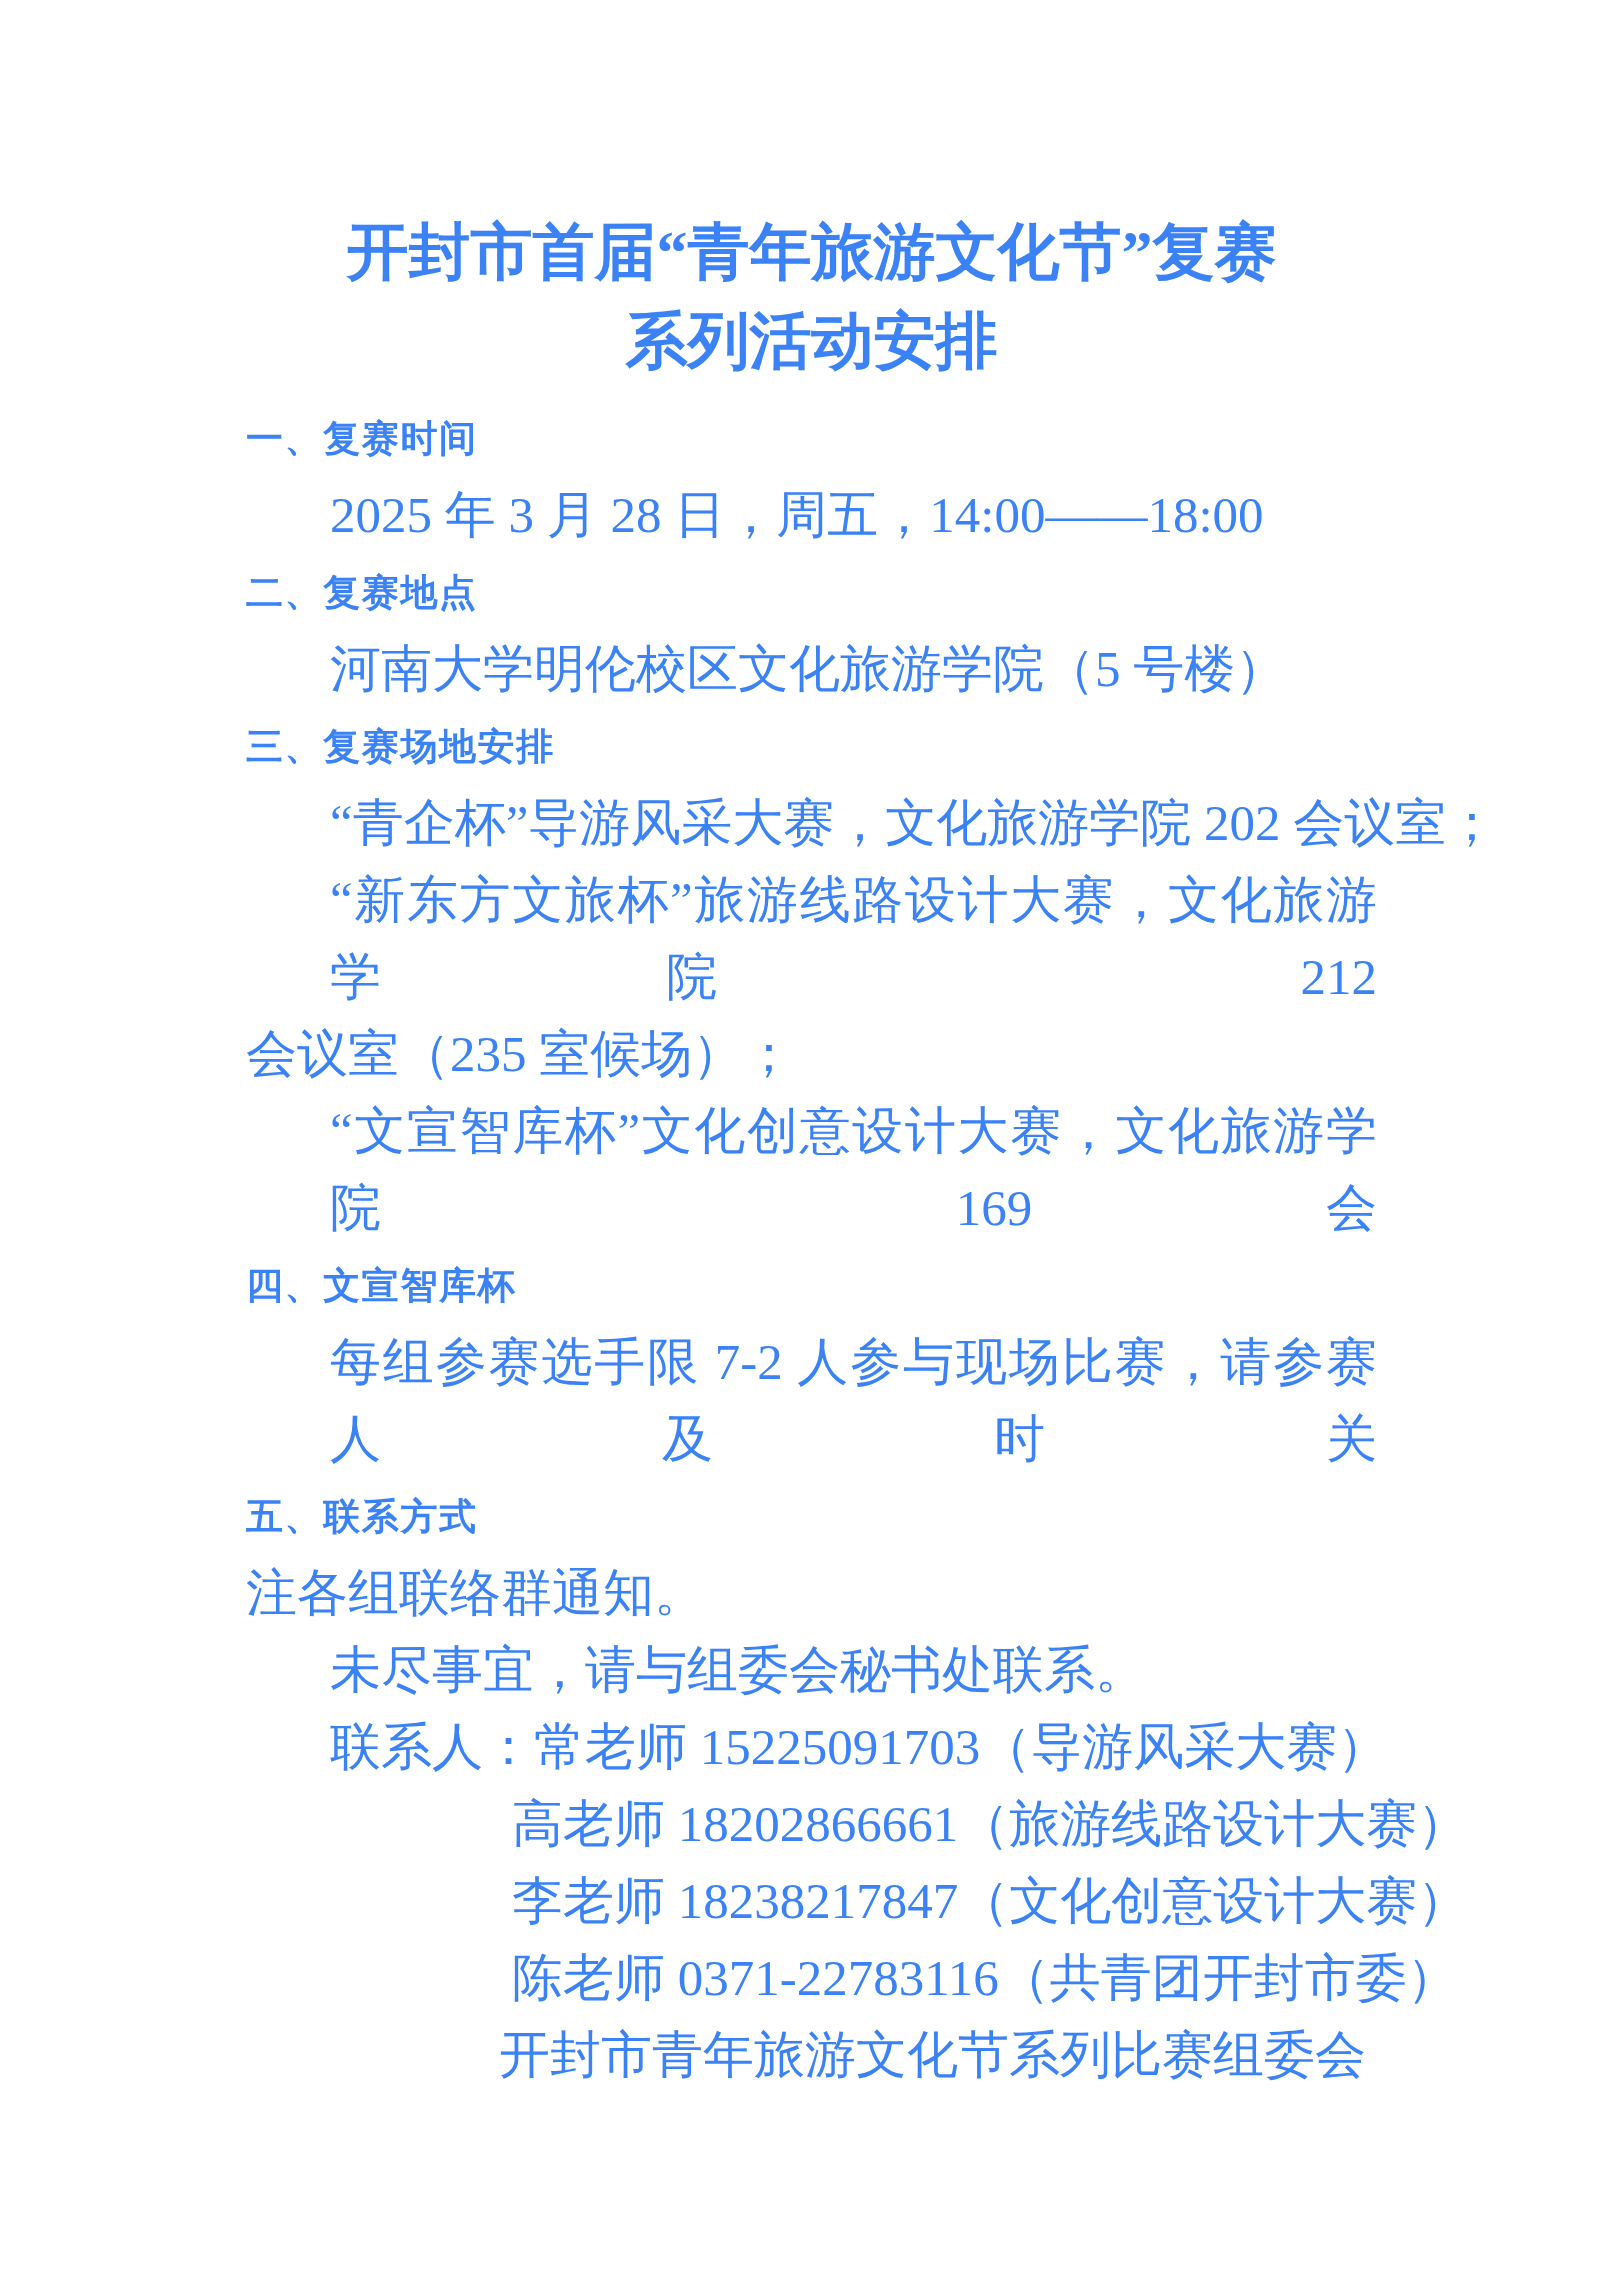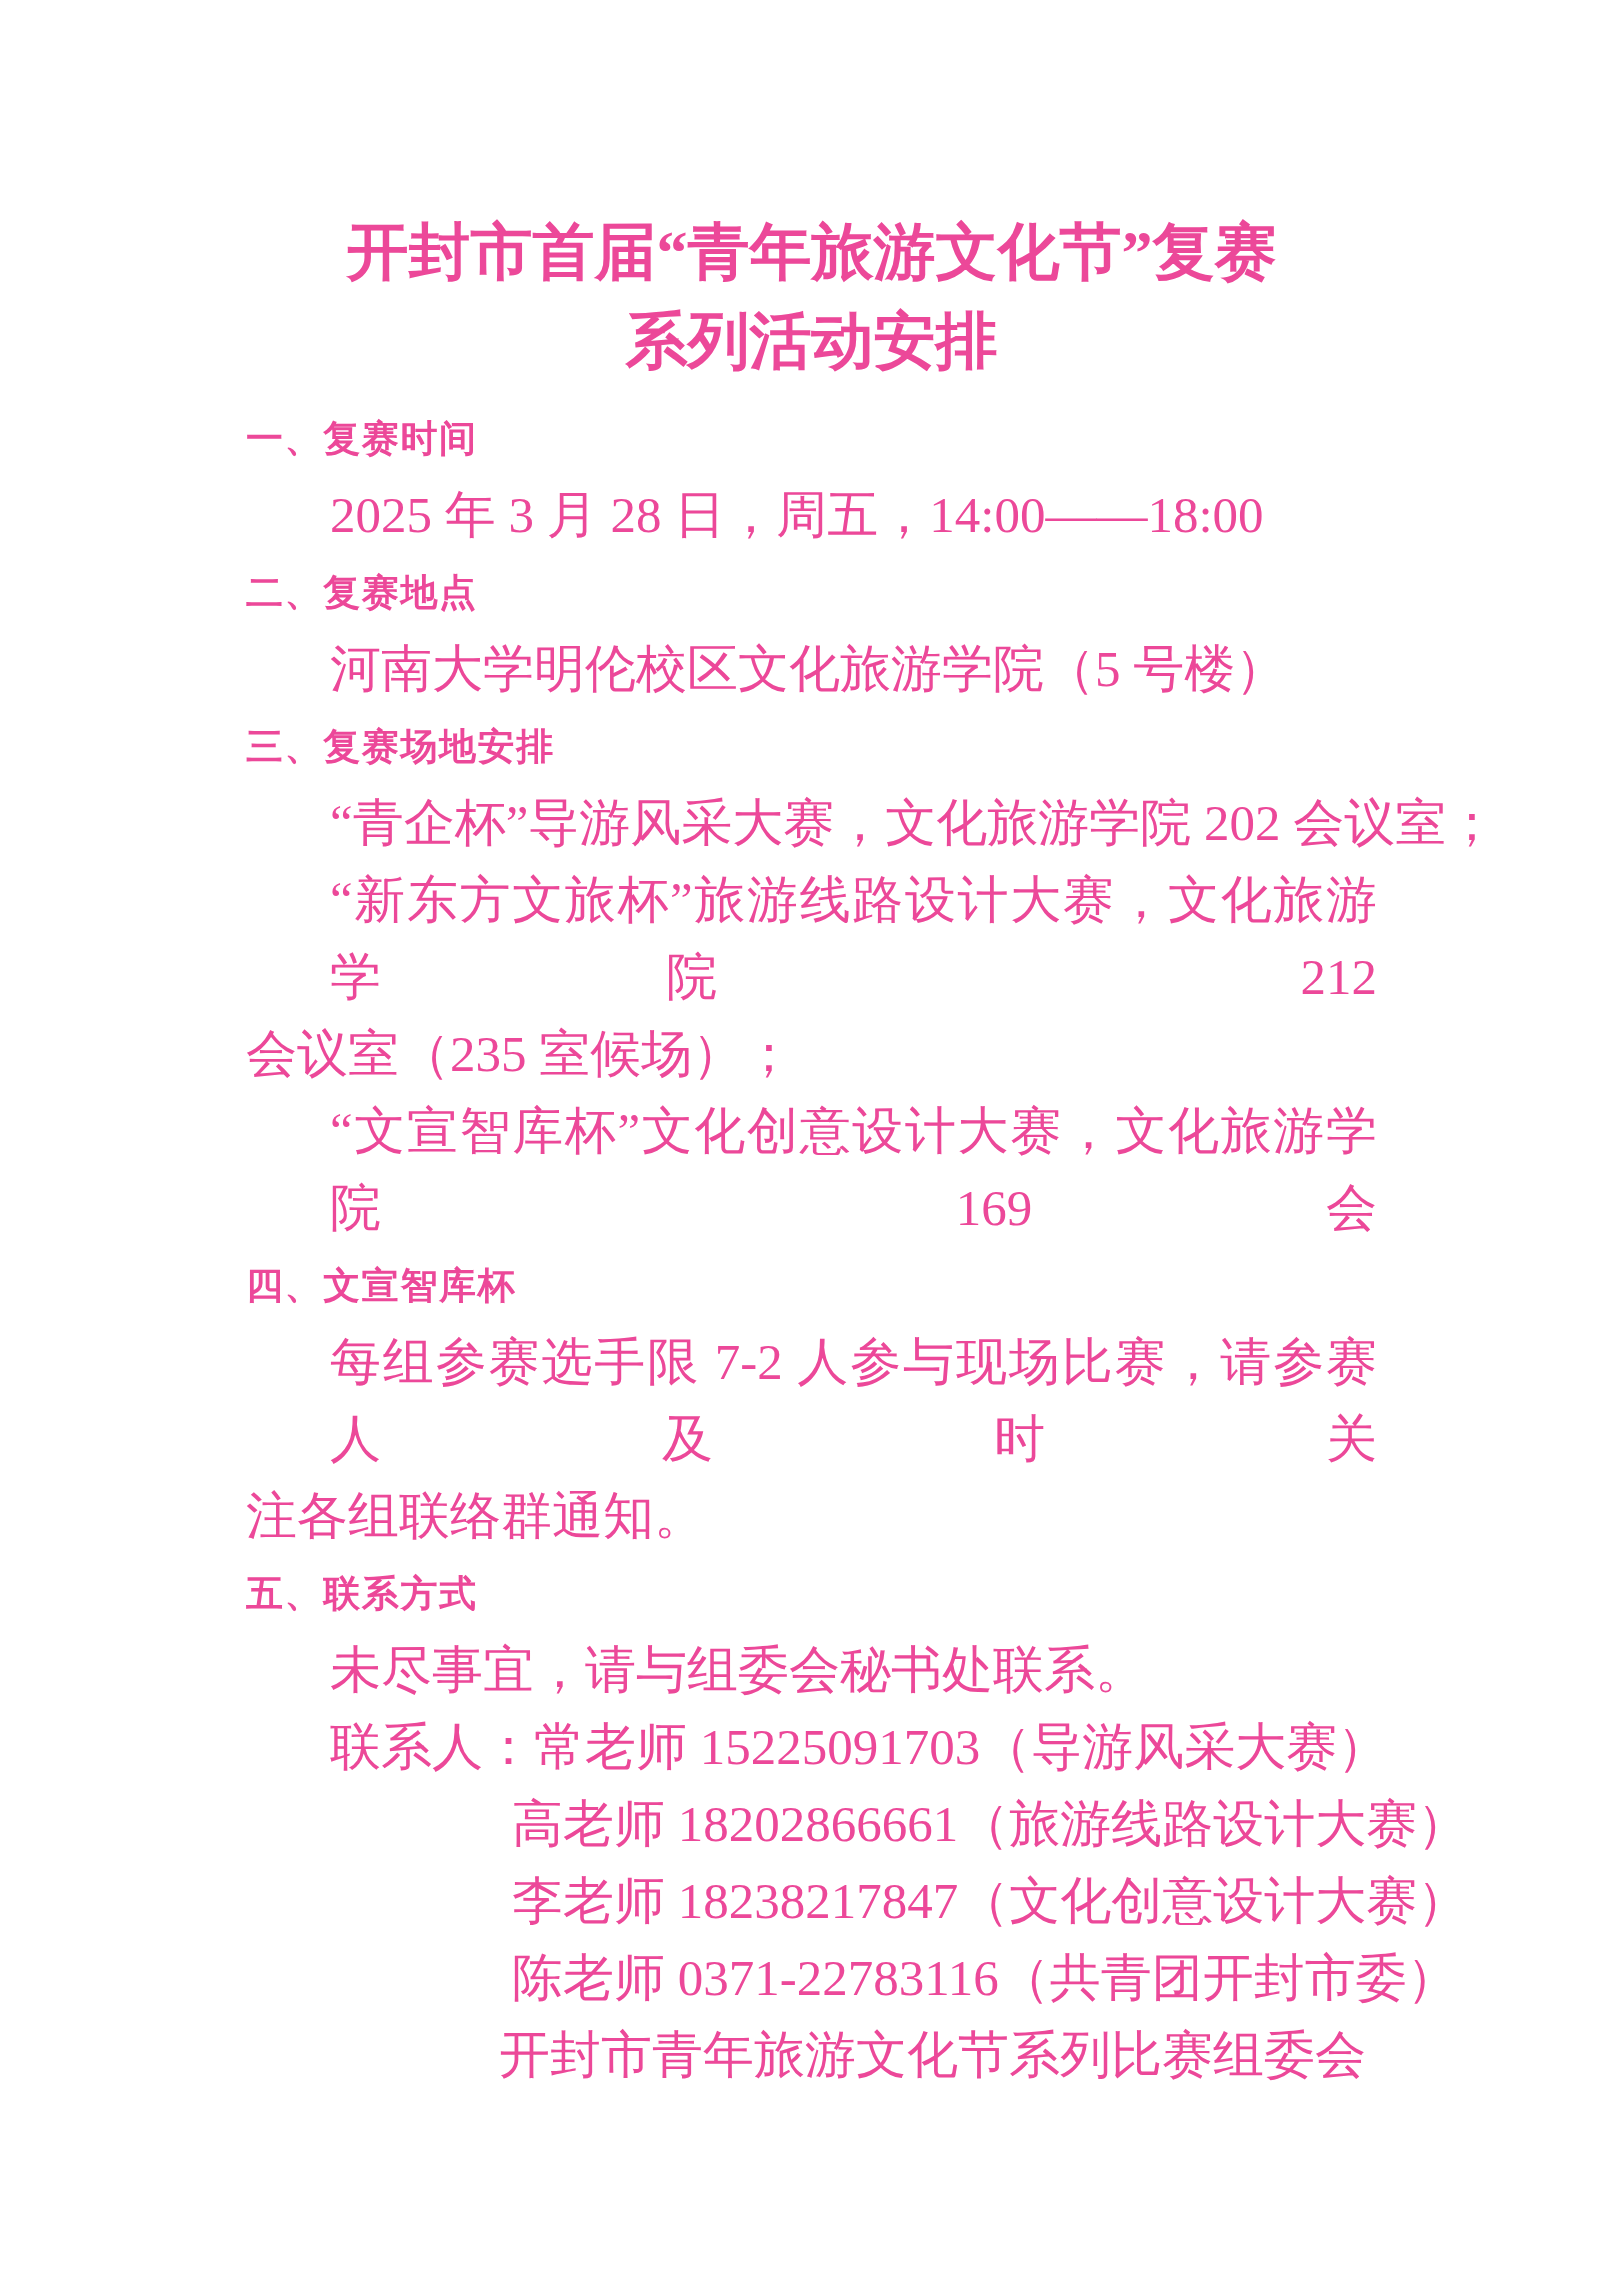--- a/index.html
+++ b/index.html
@@ -6,21 +6,21 @@
     margin: 0;
     padding: 0;
     background: #ffffff;
   }
   .page {
     position: relative;
     width: 1623px;
     height: 2295px;
     box-sizing: border-box;
     background: #ffffff;
-    color: #ec4899;
+    color: #3b82f6;
     padding: 208px 246px 0 246px;
     overflow: hidden;
     font-family: "Liberation Serif", "DejaVu Serif", serif;
   }
   .titles {
     margin-bottom: 14.3px;
   }
   .title-line {
     font-family: "Liberation Serif", "DejaVu Serif", serif;
     font-weight: 700;
@@ -74,22 +74,22 @@
       <div class="line body-indent">2025 年 3 月 28 日，周五，14:00——18:00</div>
       <div class="line heading">二、复赛地点</div>
       <div class="line body-indent">河南大学明伦校区文化旅游学院（5 号楼）</div>
       <div class="line heading">三、复赛场地安排</div>
       <div class="line body-indent">“青企杯”导游风采大赛，文化旅游学院 202 会议室；</div>
       <div class="line body-justify">“新东方文旅杯”旅游线路设计大赛，文化旅游学院 212</div>
       <div class="line body">会议室（235 室候场）；</div>
       <div class="line body-justify">“文宣智库杯”文化创意设计大赛，文化旅游学院 169 会</div>
       <div class="line heading">四、文宣智库杯</div>
       <div class="line body-justify">每组参赛选手限 7-2 人参与现场比赛，请参赛人及时关</div>
+      <div class="line heading">五、联系方式</div>
       <div class="line body">注各组联络群通知。</div>
-      <div class="line heading">五、联系方式</div>
       <div class="line body-indent">未尽事宜，请与组委会秘书处联系。</div>
       <div class="line body-indent">联系人：常老师 15225091703（导游风采大赛）</div>
       <div class="line contact">高老师 18202866661（旅游线路设计大赛）</div>
       <div class="line contact">李老师 18238217847（文化创意设计大赛）</div>
       <div class="line contact">陈老师 0371-22783116（共青团开封市委）</div>
       <div class="line right">开封市青年旅游文化节系列比赛组委会</div>
     </div>
 </div>
 
 

